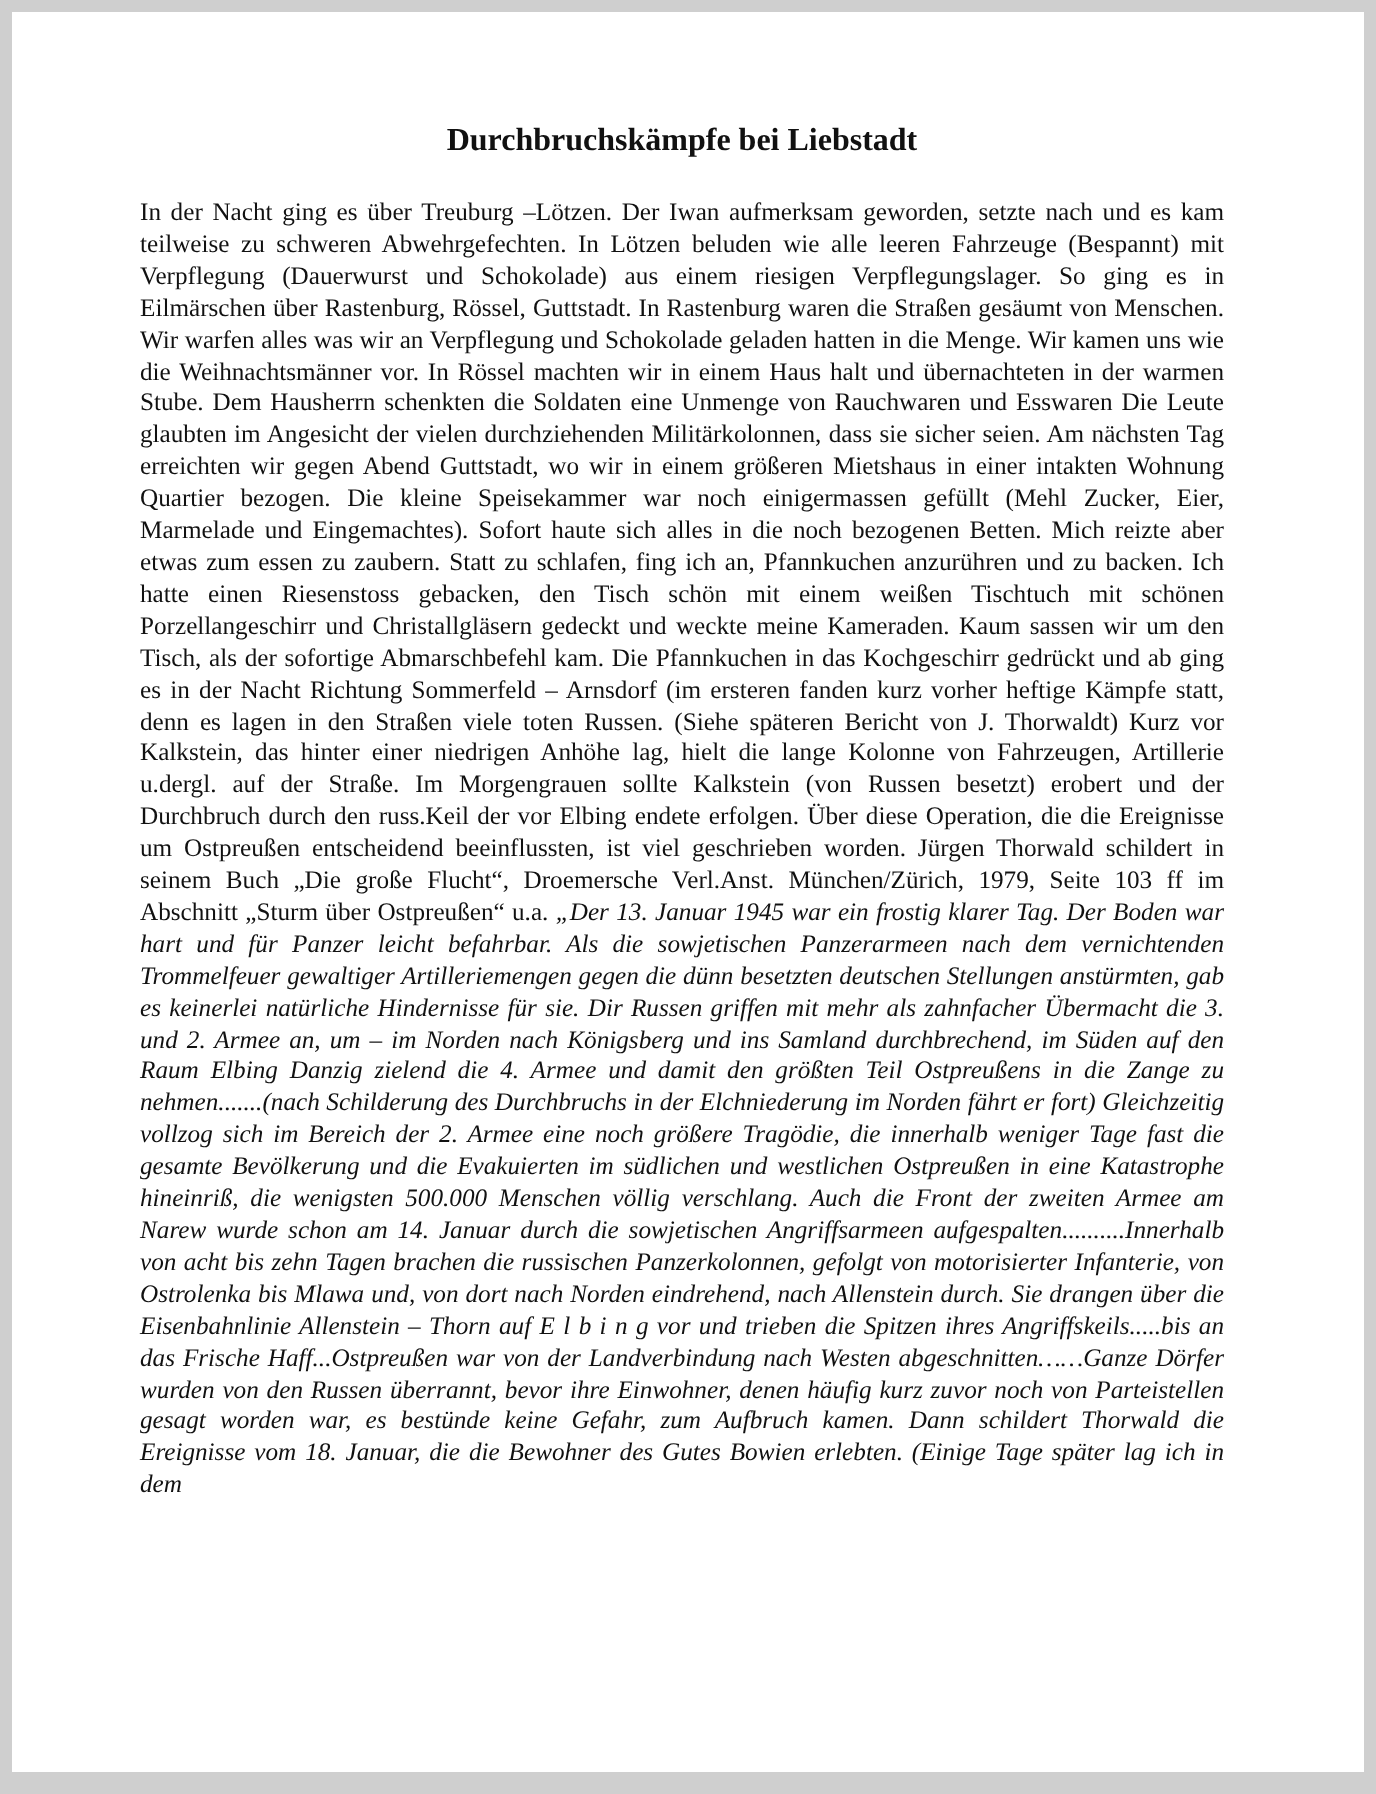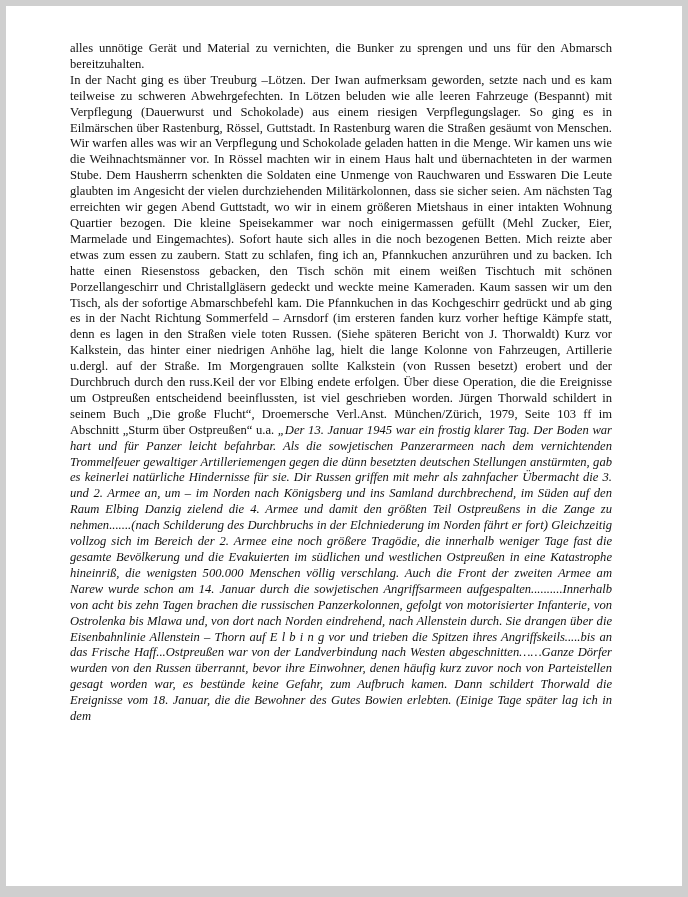--- a/index.html
+++ b/index.html
@@ -24,16 +24,16 @@
     .pagenum {
       position: absolute; left: 0; width: 676px; top: 862px; text-align: center;
       font-family: "Liberation Serif", serif; font-size: 13px; color: #111;
     }
   </style>
 </head>
 <body>
 
 <div class="page">
   <div class="content">
-    <p>alles unnötige Gerät und Material zu vernichten, die Bunker zu sprengen und uns für den Abmarsch bereitzuhalten.</p>
+    <p class="heading">Durchbruchskämpfe  bei Liebstadt</p>
     <p><span> In der Nacht ging es über Treuburg –Lötzen. Der Iwan aufmerksam geworden, setzte nach und es kam teilweise zu schweren Abwehrgefechten. In Lötzen beluden wie alle leeren Fahrzeuge (Bespannt) mit Verpflegung (Dauerwurst und Schokolade) aus einem riesigen Verpflegungslager. So ging es in Eilmärschen über Rastenburg, Rössel, Guttstadt. In Rastenburg waren die Straßen gesäumt von Menschen. Wir warfen alles was wir an Verpflegung und Schokolade geladen hatten in die Menge. Wir kamen uns wie die Weihnachtsmänner vor. In Rössel machten wir in einem Haus halt und übernachteten in der warmen Stube. Dem Hausherrn schenkten die Soldaten eine Unmenge von Rauchwaren und Esswaren  Die Leute glaubten im Angesicht der vielen durchziehenden Militärkolonnen, dass sie sicher seien. Am nächsten Tag erreichten wir gegen Abend Guttstadt, wo wir in einem größeren Mietshaus in einer intakten Wohnung Quartier bezogen. Die kleine Speisekammer war noch einigermassen gefüllt (Mehl Zucker, Eier, Marmelade und Eingemachtes). Sofort haute sich alles in die noch bezogenen Betten. Mich reizte aber etwas zum essen zu zaubern. Statt zu schlafen, fing ich an, Pfannkuchen anzurühren und zu backen. Ich hatte einen Riesenstoss gebacken, den Tisch schön mit einem weißen Tischtuch  mit schönen Porzellangeschirr und Christallgläsern gedeckt und weckte meine Kameraden. Kaum sassen wir um den Tisch, als der sofortige Abmarschbefehl kam. Die Pfannkuchen in das Kochgeschirr gedrückt und ab ging es in der Nacht Richtung Sommerfeld – Arnsdorf  (im ersteren fanden kurz vorher heftige Kämpfe statt, denn es lagen in den Straßen viele toten Russen. (Siehe späteren Bericht von J. Thorwaldt) Kurz vor Kalkstein, das hinter einer niedrigen Anhöhe lag, hielt die lange Kolonne von Fahrzeugen, Artillerie u.dergl. auf der Straße. Im Morgengrauen sollte Kalkstein (von Russen besetzt) erobert und der Durchbruch durch den russ.Keil der vor Elbing endete  erfolgen. Über diese Operation, die die Ereignisse um Ostpreußen entscheidend beeinflussten, ist viel geschrieben worden. Jürgen Thorwald schildert  in seinem Buch „Die große Flucht“, Droemersche Verl.Anst. München/Zürich, 1979, Seite 103 ff  im Abschnitt „Sturm über Ostpreußen“ u.a. </span><span class="it">„Der 13. Januar 1945 war ein frostig klarer Tag. Der Boden war hart und für Panzer leicht befahrbar. Als die sowjetischen Panzerarmeen nach dem vernichtenden Trommelfeuer gewaltiger Artilleriemengen gegen die dünn besetzten deutschen Stellungen anstürmten, gab es keinerlei natürliche Hindernisse für sie. Dir Russen griffen mit mehr als zahnfacher Übermacht die 3. und 2. Armee an, um – im Norden nach Königsberg und ins Samland durchbrechend, im Süden auf den Raum </span><span class="it u">Elbing Danzig</span><span class="it"> zielend  die 4. Armee und damit den größten Teil Ostpreußens in die Zange zu nehmen.......(nach Schilderung des Durchbruchs in der Elchniederung im Norden fährt er fort) Gleichzeitig vollzog sich im Bereich der 2. Armee eine noch größere Tragödie, die innerhalb weniger Tage fast die gesamte Bevölkerung und die Evakuierten im südlichen und westlichen Ostpreußen in eine Katastrophe hineinriß, die wenigsten 500.000 Menschen völlig verschlang. Auch die Front der zweiten Armee am Narew wurde schon am 14. Januar durch die sowjetischen Angriffsarmeen aufgespalten..........Innerhalb von acht bis zehn Tagen brachen die russischen Panzerkolonnen, gefolgt von motorisierter Infanterie, von Ostrolenka bis Mlawa und, von dort nach Norden eindrehend, nach Allenstein durch. Sie drangen über die Eisenbahnlinie Allenstein – Thorn auf E l b i n g vor und trieben die Spitzen ihres Angriffskeils.....bis an das Frische Haff...Ostpreußen war von der Landverbindung nach Westen abgeschnitten……Ganze Dörfer wurden von den Russen überrannt, bevor ihre Einwohner, denen häufig kurz zuvor noch von Parteistellen gesagt worden war, es bestünde keine Gefahr, zum Aufbruch kamen. Dann schildert Thorwald die Ereignisse vom 18. Januar, die die Bewohner des Gutes Bowien erlebten. (Einige Tage später lag ich in dem</span></p>
   </div>
 </div>
 
 </body></html>

